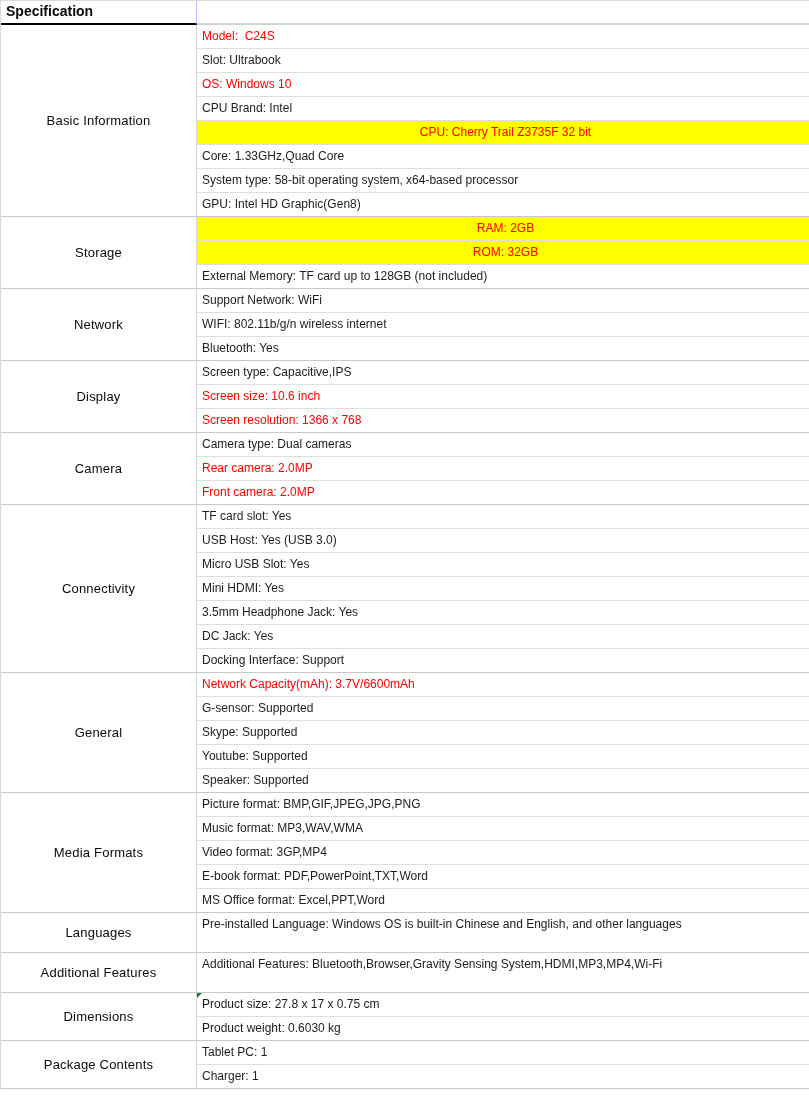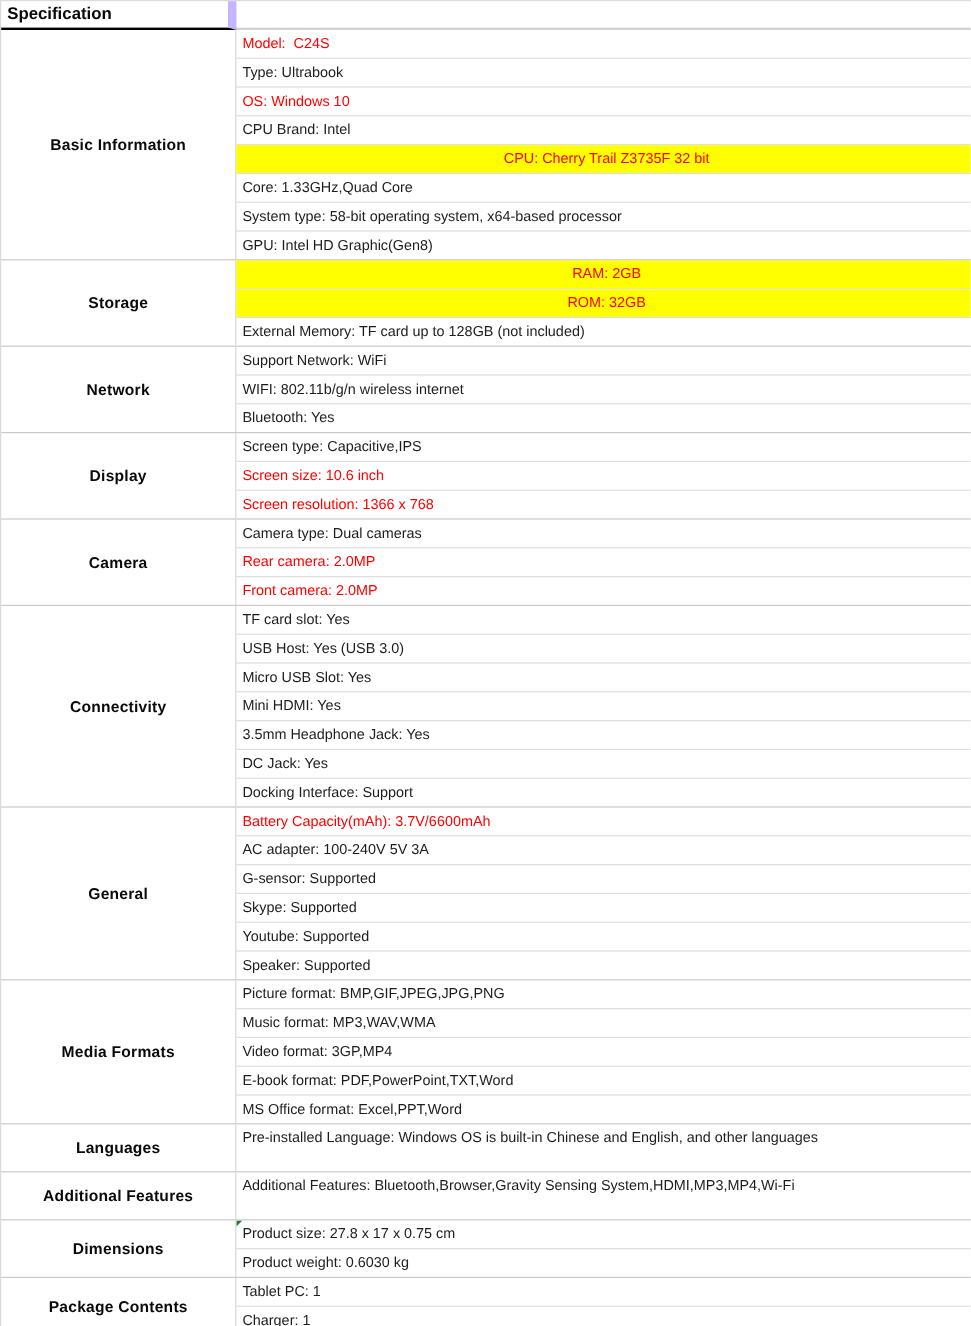--- a/index.html
+++ b/index.html
@@ -13,21 +13,21 @@
   .spec-table {
     width: 809px;
     border-top: 1px solid #dadada;
     border-left: 1px solid #dadada;
   }
   
   .header-row { display: flex; height: 24px; }
   .header-label {
     width: 196px;
     height: 24px;
-    border-right: 7px solid #c4b5fd;
+    border-right: 1px solid #c4b5fd;
     border-bottom: 2px solid #000000;
     font-weight: 700;
     font-size: 14px;
     line-height: 21px;
     padding-left: 5px;
     color: #0a0a0a;
   }
   .header-value {
     flex: 1;
     height: 24px;
@@ -35,21 +35,21 @@
   }
   
   .group { display: flex; border-bottom: 1px solid #c9c9c9; }
   .cat {
     width: 196px;
     border-right: 1px solid #d6d6d6;
     display: flex;
     align-items: center;
     justify-content: center;
     text-align: center;
-    font-weight: 700;
+    font-weight: 400;
     font-size: 13px;
     letter-spacing: 0.2px;
     color: #0a0a0a;
     padding: 12px 4px;
   }
   .rows { flex: 1; display: flex; flex-direction: column; min-width: 0; }
   .vrow {
     height: 24px;
     line-height: 23px;
     font-size: 12px;
@@ -78,21 +78,21 @@
 
   <div class="header-row">
     <div class="header-label">Specification</div>
     <div class="header-value"></div>
   </div>
 
   <div class="group">
     <div class="cat">Basic Information</div>
     <div class="rows">
       <div class="vrow red">Model:  C24S</div>
-      <div class="vrow">Type: Ultrabook</div>
+      <div class="vrow">Slot: Ultrabook</div>
       <div class="vrow red">OS: Windows 10</div>
       <div class="vrow">CPU Brand: Intel</div>
       <div class="vrow red hl">CPU: Cherry Trail Z3735F 32 bit</div>
       <div class="vrow">Core: 1.33GHz,Quad Core</div>
       <div class="vrow">System type: 58-bit operating system, x64-based processor</div>
       <div class="vrow">GPU: Intel HD Graphic(Gen8)</div>
     </div>
   </div>
 
   <div class="group">
@@ -140,22 +140,21 @@
       <div class="vrow">Mini HDMI: Yes</div>
       <div class="vrow">3.5mm Headphone Jack: Yes</div>
       <div class="vrow">DC Jack: Yes</div>
       <div class="vrow">Docking Interface: Support</div>
     </div>
   </div>
 
   <div class="group">
     <div class="cat">General</div>
     <div class="rows">
-      <div class="vrow red">Battery Capacity(mAh): 3.7V/6600mAh</div>
-      <div class="vrow">AC adapter: 100-240V 5V 3A</div>
+      <div class="vrow red">Network Capacity(mAh): 3.7V/6600mAh</div>
       <div class="vrow">G-sensor: Supported</div>
       <div class="vrow">Skype: Supported</div>
       <div class="vrow">Youtube: Supported</div>
       <div class="vrow">Speaker: Supported</div>
     </div>
   </div>
 
   <div class="group">
     <div class="cat">Media Formats</div>
     <div class="rows">

